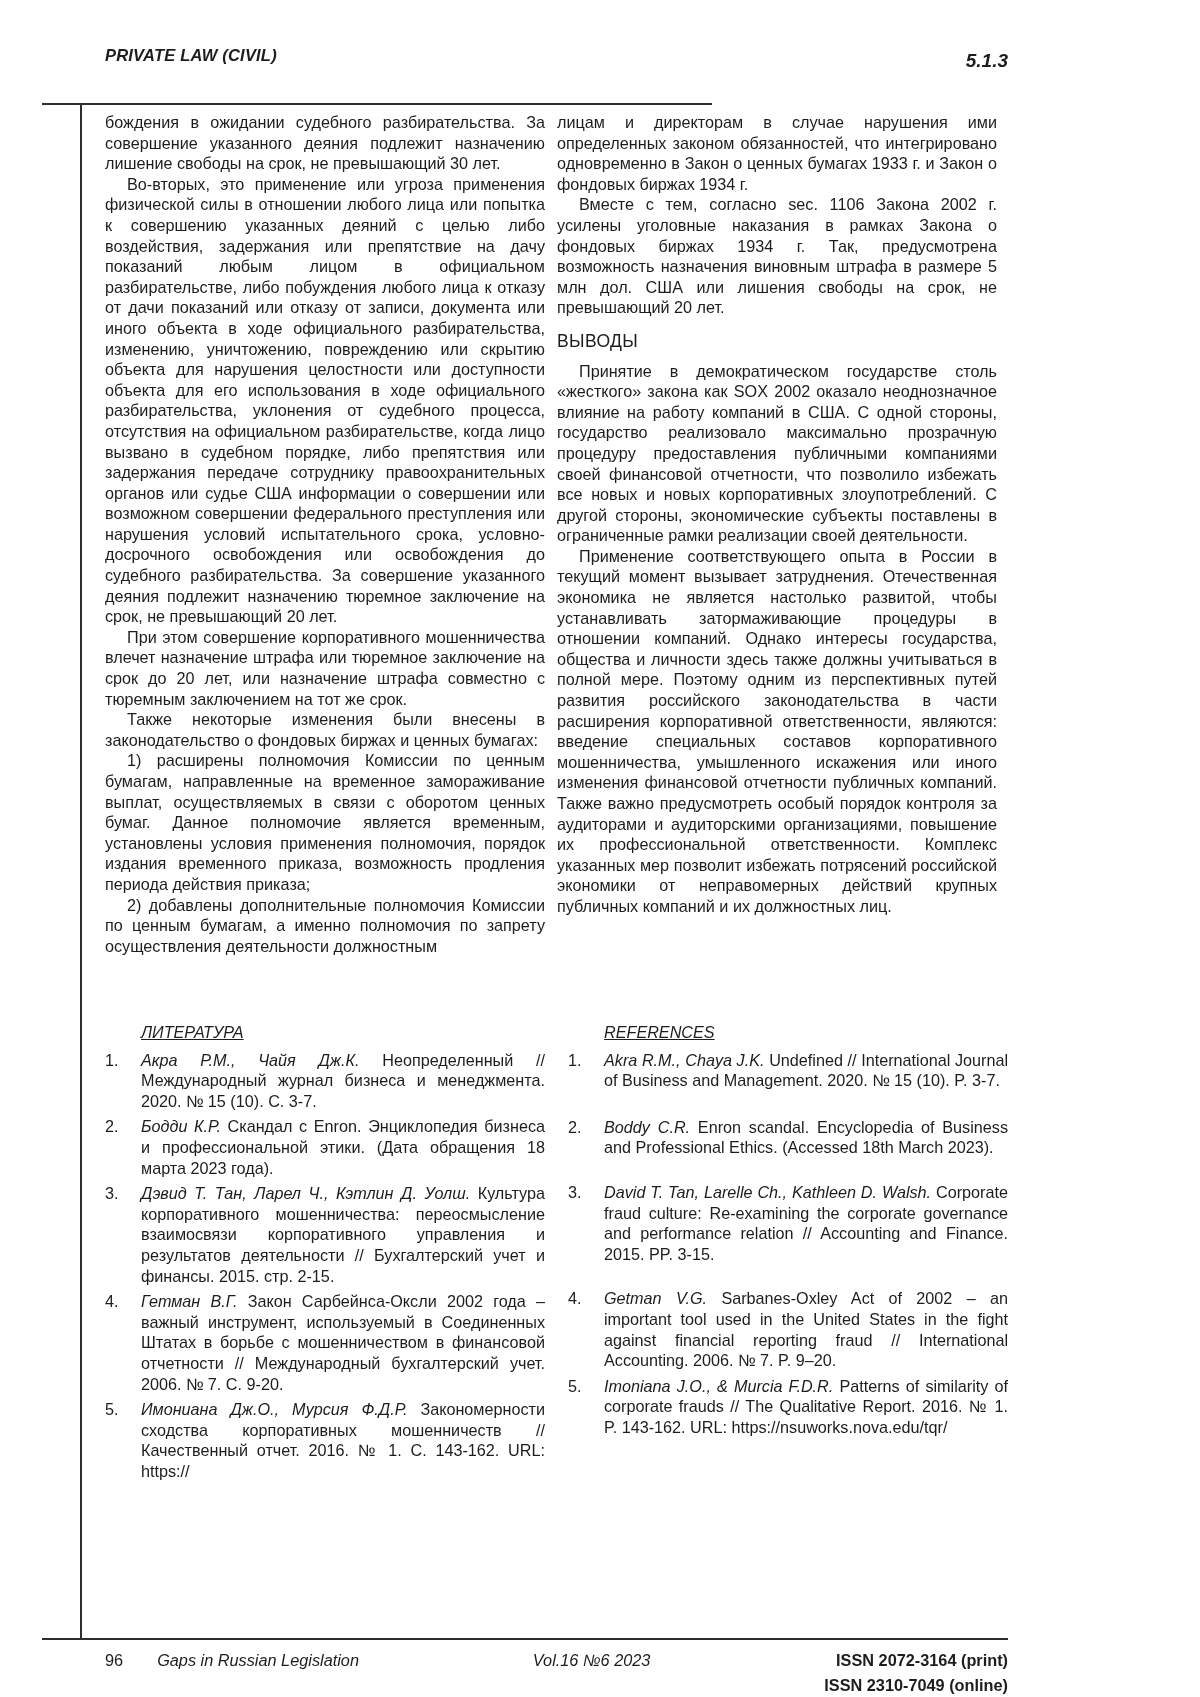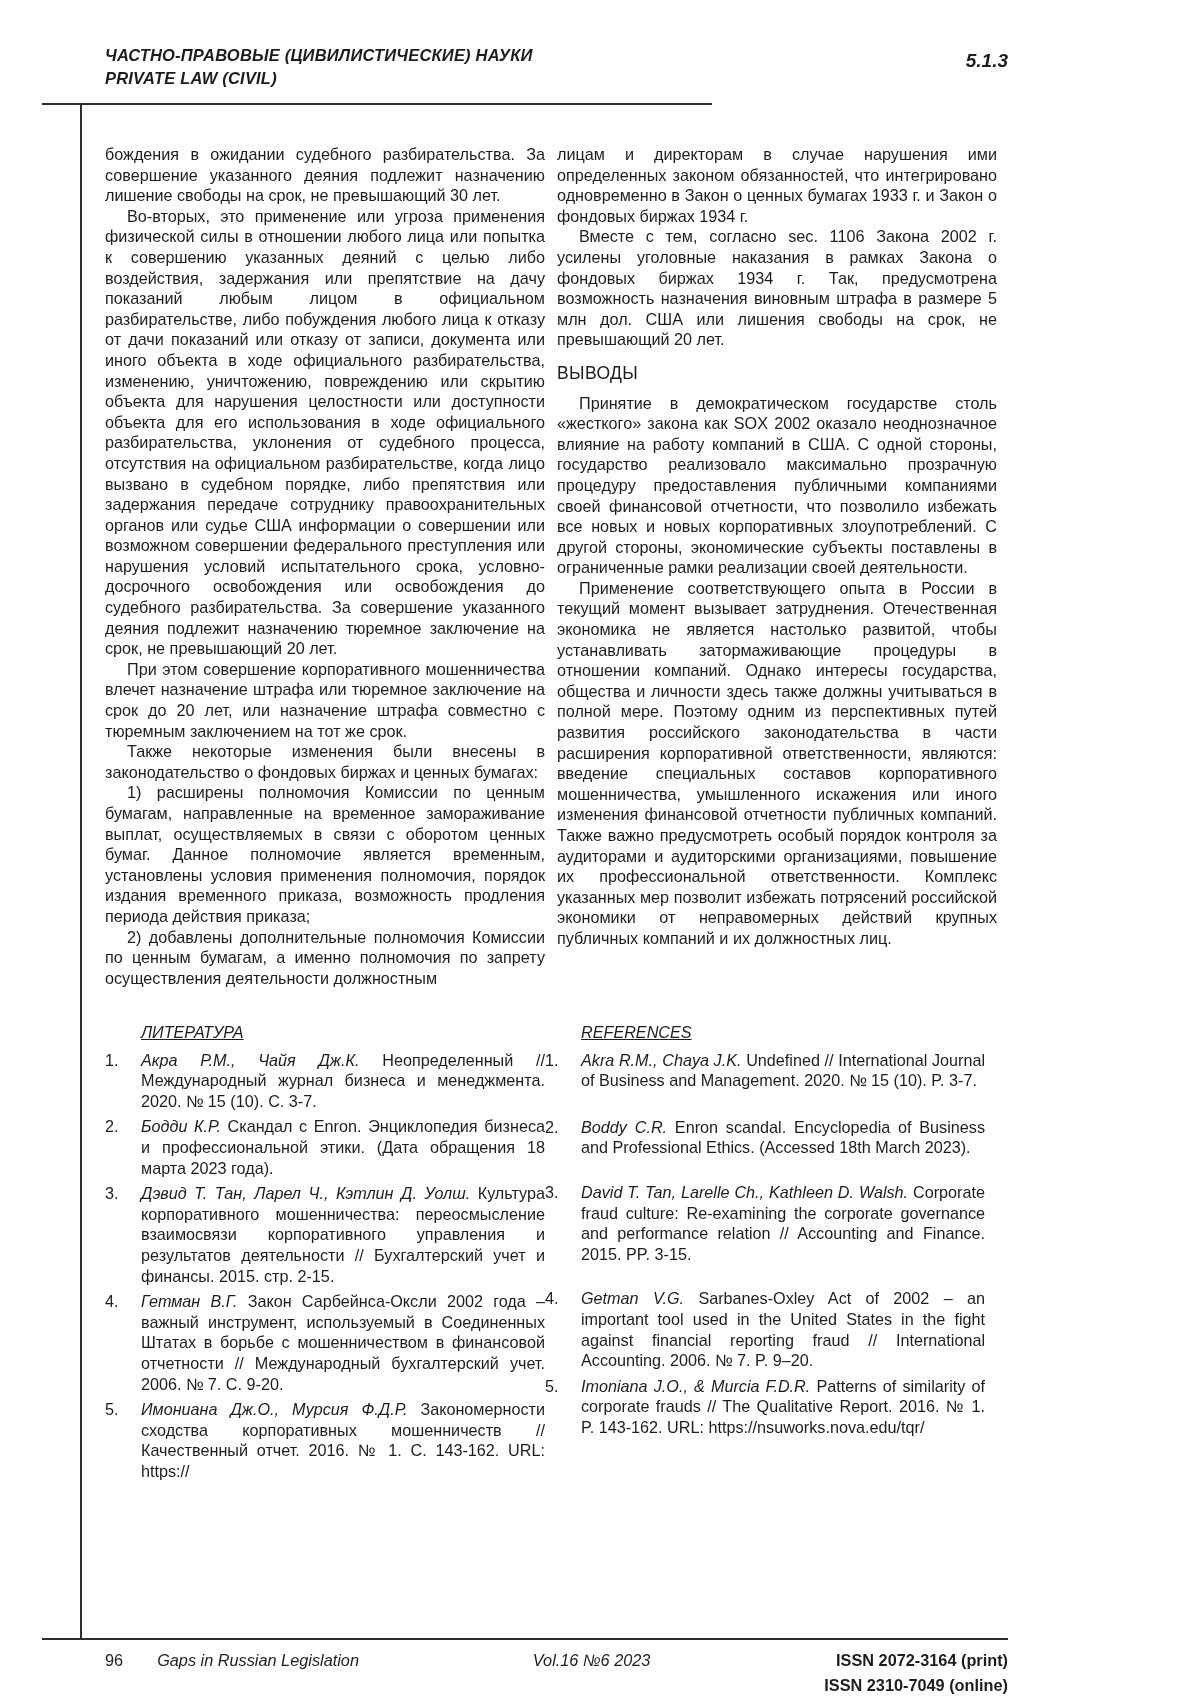--- a/index.html
+++ b/index.html
@@ -25,35 +25,35 @@
     display:flex; justify-content:space-between; align-items:flex-start;
   }
   .header-titles {
     font-weight:bold; font-style:italic;
     font-size:16.5px; line-height:1.4; letter-spacing:0.2px;
   }
   .header-code { font-weight:bold; font-style:italic; font-size:19px; padding-top:6px; }
 
   
   main {
-    position:absolute; left:105px; top:144px; width:903px;
+    position:absolute; left:105px; top:112px; width:903px;
     display:flex; gap:12px;
   }
   .col { width:440px; font-size:16.2px; line-height:20.6px; text-align:justify; }
   .col p { text-indent:0; }
   .col p.ind { text-indent:22px; }
   .section-heading {
     font-size:17.5px; font-weight:normal; letter-spacing:0.4px;
     text-align:left; margin:13px 0 9px 0;
   }
 
   
   .refs {
     position:absolute; left:105px; top:1022px; width:903px;
-    display:flex; 
+    display:flex; gap:23px;
   }
   .ref-heading {
     font-style:italic; text-decoration:underline;
     margin-left:36px; margin-bottom:7px; font-size:16.2px;
   }
   .ref-item { display:flex; margin-bottom:5px; }
   .ref-num  { flex:none; width:36px; }
   .ref-body { flex:1; text-align:justify; }
   .ref-body i { font-style:italic; }
   .refs-en .ref-item:nth-of-type(1) { margin-bottom:5px; }
@@ -75,21 +75,20 @@
 <body>
 
 <div class="page">
 
   <div class="rule rule-top"></div>
   <div class="rule rule-left"></div>
   <div class="rule rule-bottom"></div>
 
   <header>
     <div class="header-titles">
-      <div>ЧАСТНО-ПРАВОВЫЕ (ЦИВИЛИСТИЧЕСКИЕ) НАУКИ</div>
       <div>PRIVATE LAW (CIVIL)</div>
     </div>
     <div class="header-code">5.1.3</div>
   </header>
 
   <main>
     <div class="col">
       <p>бождения в ожидании судебного разбирательства. За совершение указанного деяния подлежит назначению лишение свободы на срок, не превышающий 30 лет.</p>
       <p class="ind">Во-вторых, это применение или угроза применения физической силы в отношении любого лица или попытка к совершению указанных деяний с целью либо воздействия, задержания или препятствие на дачу показаний любым лицом в официальном разбирательстве, либо побуждения любого лица к отказу от дачи показаний или отказу от записи, документа или иного объекта в ходе официального разбирательства, изменению, уничтожению, повреждению или скрытию объекта для нарушения целостности или доступности объекта для его использования в ходе официального разбирательства, уклонения от судебного процесса, отсутствия на официальном разбирательстве, когда лицо вызвано в судебном порядке, либо препятствия или задержания передаче сотруднику правоохранительных органов или судье США информации о совершении или возможном совершении федерального преступления или нарушения условий испытательного срока, условно-досрочного освобождения или освобождения до судебного разбирательства. За совершение указанного деяния подлежит назначению тюремное заключение на срок, не превышающий 20 лет.</p>
       <p class="ind">При этом совершение корпоративного мошенничества влечет назначение штрафа или тюремное заключение на срок до 20 лет, или назначение штрафа совместно с тюремным заключением на тот же срок.</p>

